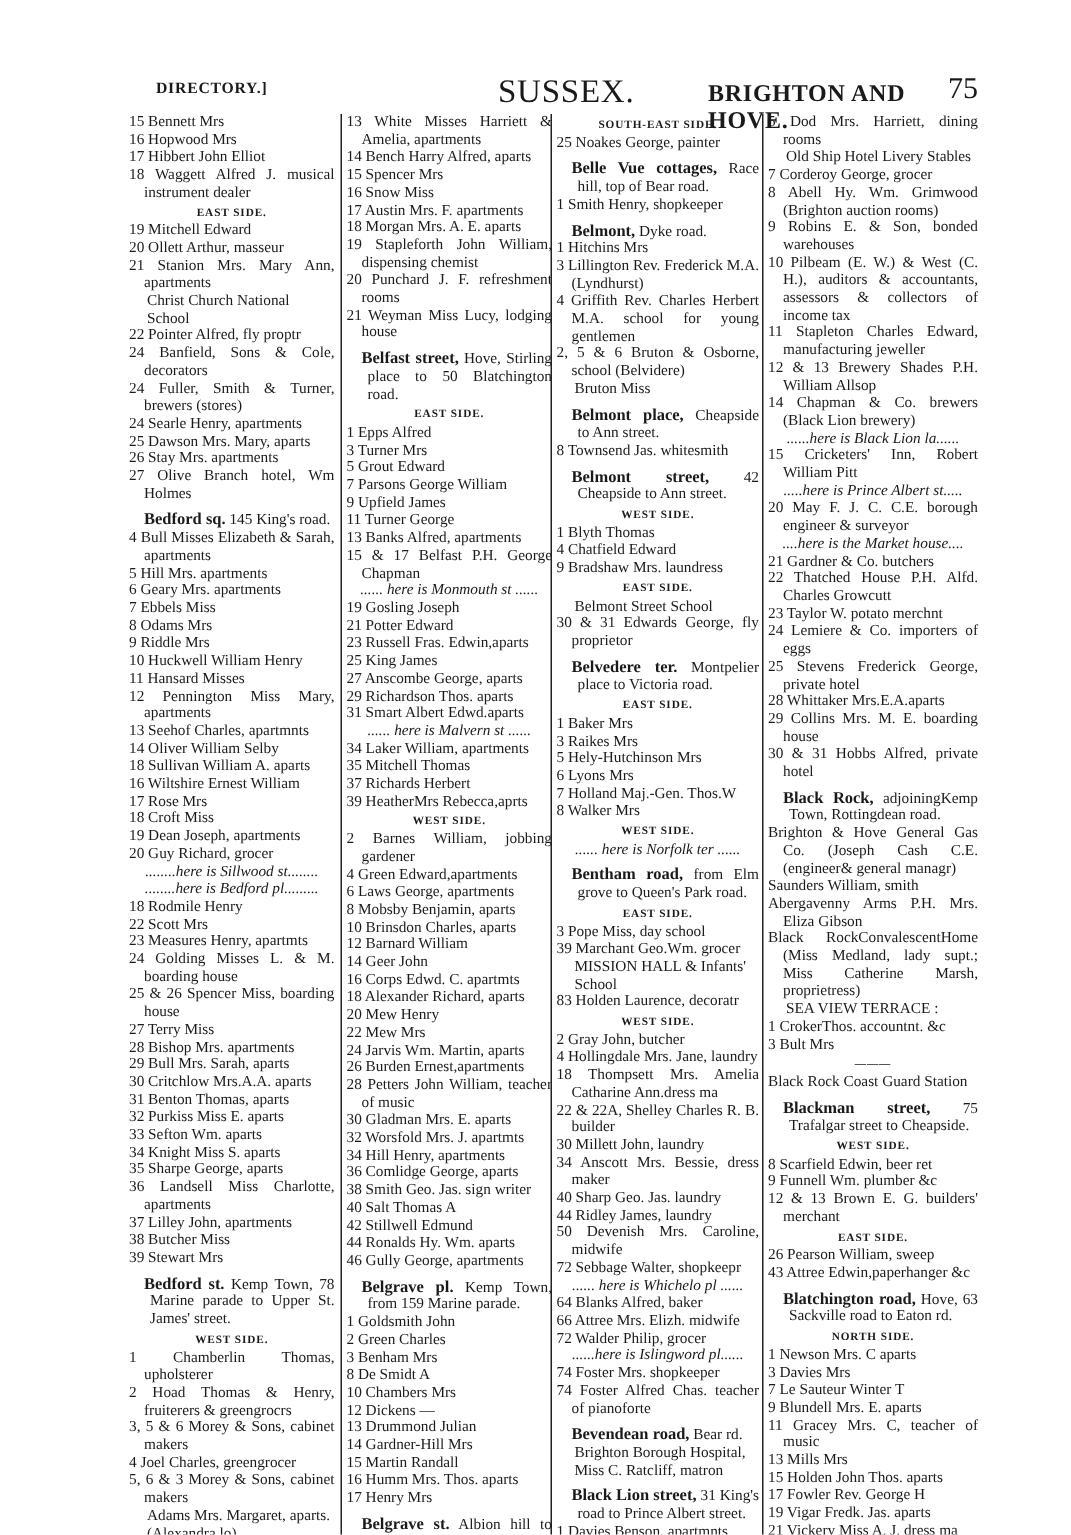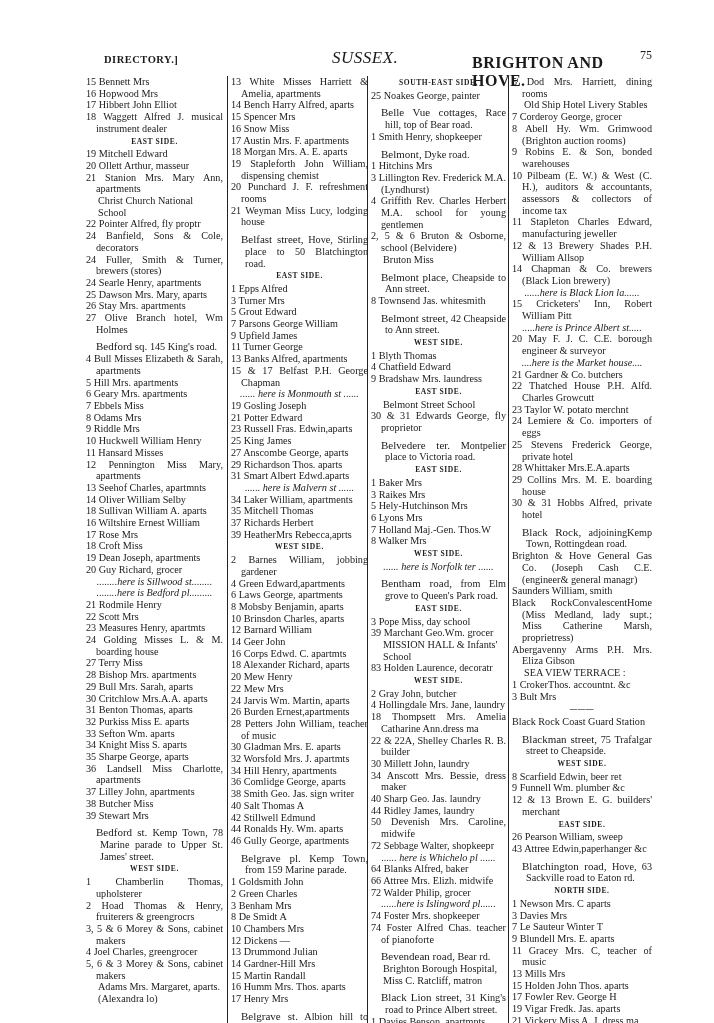--- a/index.html
+++ b/index.html
@@ -1,32 +1,32 @@
 <!DOCTYPE html>
 <html><head>
 <meta charset="utf-8">
 <style>
   html, body { margin:0; padding:0; background:#fff; }
   body { width:714px; height:1023px; position:relative; overflow:hidden;
          font-family:"Liberation Serif","DejaVu Serif",serif; color:#1a1a1a; }
   .header { position:absolute; top:48px; left:92px; width:560px; height:22px; }
   .header .left { position:absolute; left:12px; top:6px; font-size:10.5px; letter-spacing:0.5px; font-weight:bold; }
-  .header .center { position:absolute; left:240px; top:0; font-size:17px; letter-spacing:0.5px;font-style:italic; }
+  .header .center { position:absolute; left:240px; top:0; font-size:22px; letter-spacing:0.5px; }
   .header .right { position:absolute; left:380px; top:6px; font-size:16px; letter-spacing:0.5px; font-weight:bold; }
-  .header .page { position:absolute; right:0; top:0; font-size:12px; }
+  .header .page { position:absolute; right:0; top:0; font-size:20px; }
   .cols { position:absolute; top:76px; left:86px; width:570px; }
   .col { position:absolute; top:0; font-size:10.2px; line-height:11.7px; }
   .col1 { left:0; width:137px; }
   .col2 { left:141px; width:137px; border-left:1px solid #222; padding-left:3px; }
   .col3 { left:281px; width:135px; border-left:1px solid #222; padding-left:3px; }
   .col4 { left:422px; width:140px; border-left:1px solid #222; padding-left:3px; }
   .e { text-indent:-10px; padding-left:10px; text-align:justify; }
   .side { text-align:center; font-size:7.5px; letter-spacing:0.6px; text-transform:uppercase; font-weight:bold; margin:1px 0; }
   .street { margin-top:6px; text-indent:-4px; padding-left:14px; text-align:justify; }
-  .street b { font-weight:normal; font-size:11px; }
+  .street b { font-weight:bold; font-size:11px; }
   .here { text-align:center; font-style:italic; }
   .plain { padding-left:12px; }
 </style>
 </head>
 <body>
 
 <div class="header">
   <span class="left">DIRECTORY.]</span>
   <span class="center">SUSSEX.</span>
   <span class="right">BRIGHTON AND HOVE.</span>
@@ -64,24 +64,25 @@
       <div class="e">13 Seehof Charles, apartmnts</div>
       <div class="e">14 Oliver William Selby</div>
       <div class="e">18 Sullivan William A. aparts</div>
       <div class="e">16 Wiltshire Ernest William</div>
       <div class="e">17 Rose Mrs</div>
       <div class="e">18 Croft Miss</div>
       <div class="e">19 Dean Joseph, apartments</div>
       <div class="e">20 Guy Richard, grocer</div>
       <div class="here">........here is Sillwood st........</div>
       <div class="here">........here is Bedford pl.........</div>
-      <div class="e">21 Rodmile Henry</div>
+      <div class="e">18 Rodmile Henry</div>
       <div class="e">22 Scott Mrs</div>
       <div class="e">23 Measures Henry, apartmts</div>
       <div class="e">24 Golding Misses L. &amp; M. boarding house</div>
+      <div class="e">25 &amp; 26 Spencer Miss, boarding house</div>
       <div class="e">27 Terry Miss</div>
       <div class="e">28 Bishop Mrs. apartments</div>
       <div class="e">29 Bull Mrs. Sarah, aparts</div>
       <div class="e">30 Critchlow Mrs.A.A. aparts</div>
       <div class="e">31 Benton Thomas, aparts</div>
       <div class="e">32 Purkiss Miss E. aparts</div>
       <div class="e">33 Sefton Wm. aparts</div>
       <div class="e">34 Knight Miss S. aparts</div>
       <div class="e">35 Sharpe George, aparts</div>
       <div class="e">36 Landsell Miss Charlotte, apartments</div>
@@ -247,22 +248,22 @@
       <div class="e">22 Thatched House P.H. Alfd. Charles Growcutt</div>
       <div class="e">23 Taylor W. potato merchnt</div>
       <div class="e">24 Lemiere &amp; Co. importers of eggs</div>
       <div class="e">25 Stevens Frederick George, private hotel</div>
       <div class="e">28 Whittaker Mrs.E.A.aparts</div>
       <div class="e">29 Collins Mrs. M. E. boarding house</div>
       <div class="e">30 &amp; 31 Hobbs Alfred, private hotel</div>
       <div class="street"><b>Black Rock,</b><span> adjoiningKemp Town, Rottingdean road.</span></div>
       <div class="e">Brighton &amp; Hove General Gas Co. (Joseph Cash C.E. (engineer&amp; general managr)</div>
       <div class="e">Saunders William, smith</div>
+      <div class="e">Abergavenny Arms P.H. Mrs. Eliza Gibson</div>
       <div class="e">Black RockConvalescentHome (Miss Medland, lady supt.; Miss Catherine Marsh, proprietress)</div>
-      <div class="e">Abergavenny Arms P.H. Mrs. Eliza Gibson</div>
       <div class="plain">SEA VIEW TERRACE :</div>
       <div class="e">1 CrokerThos. accountnt. &amp;c</div>
       <div class="e">3 Bult Mrs</div>
       <div class="side">———</div>
       <div class="e">Black Rock Coast Guard Station</div>
       <div class="street"><b>Blackman street,</b><span> 75 Trafalgar street to Cheapside.</span></div>
       <div class="side">WEST SIDE.</div>
       <div class="e">8 Scarfield Edwin, beer ret</div>
       <div class="e">9 Funnell Wm. plumber &amp;c</div>
       <div class="e">12 &amp; 13 Brown E. G. builders' merchant</div>

